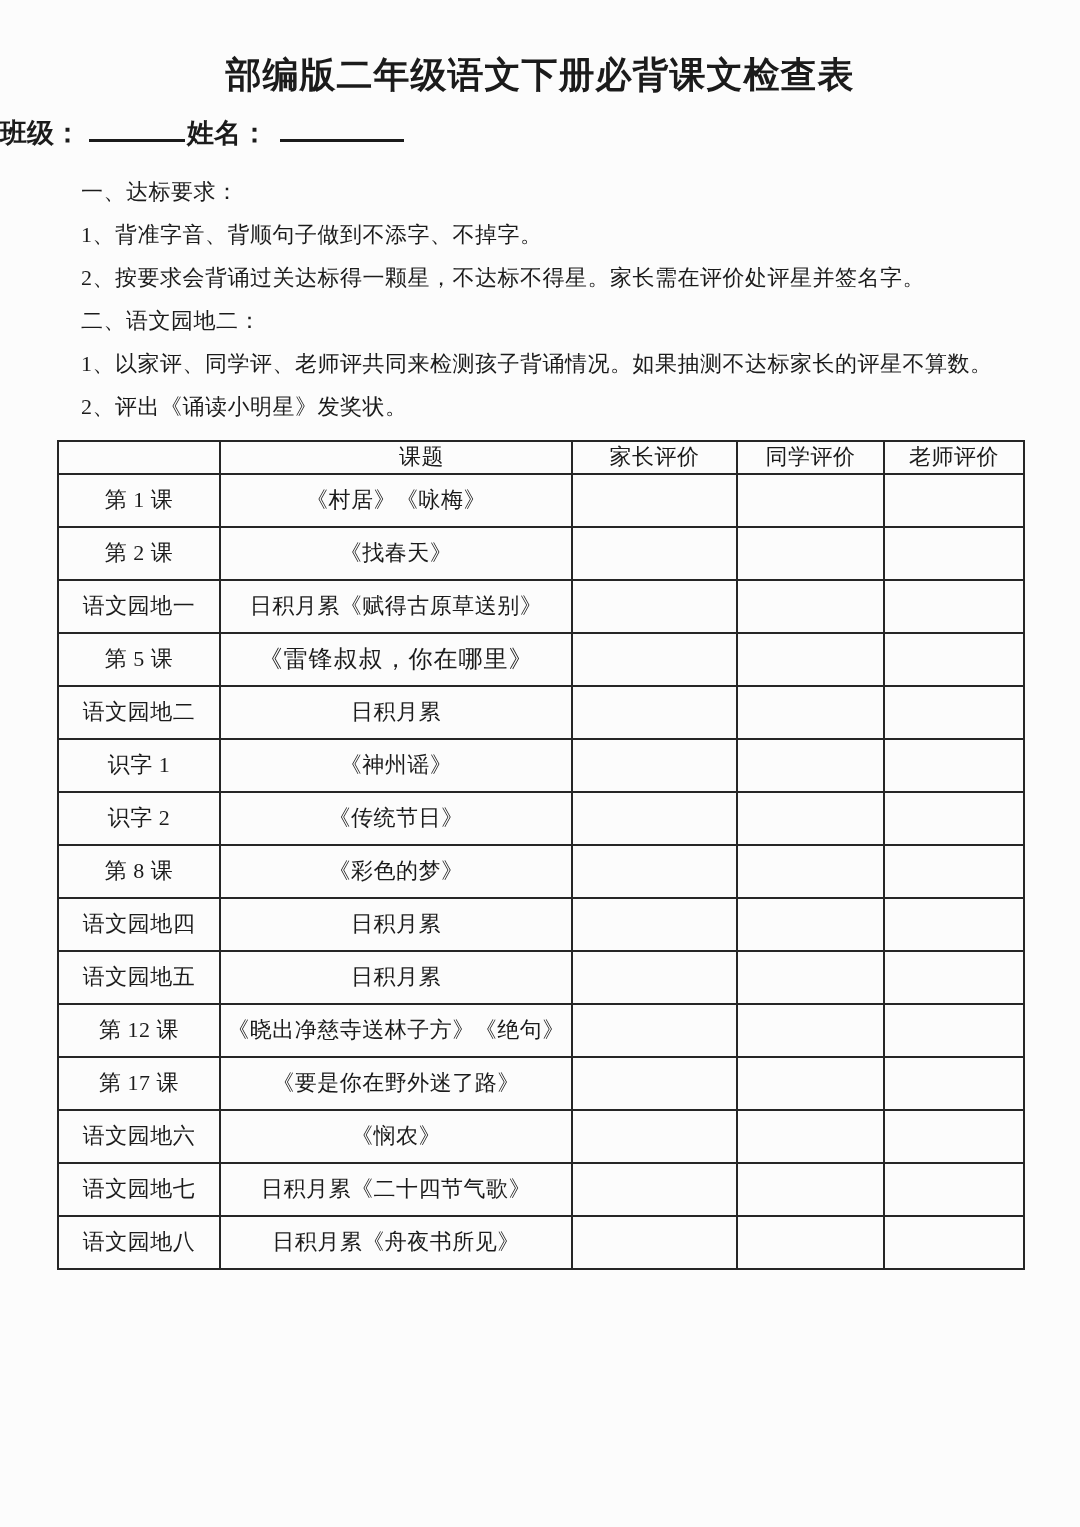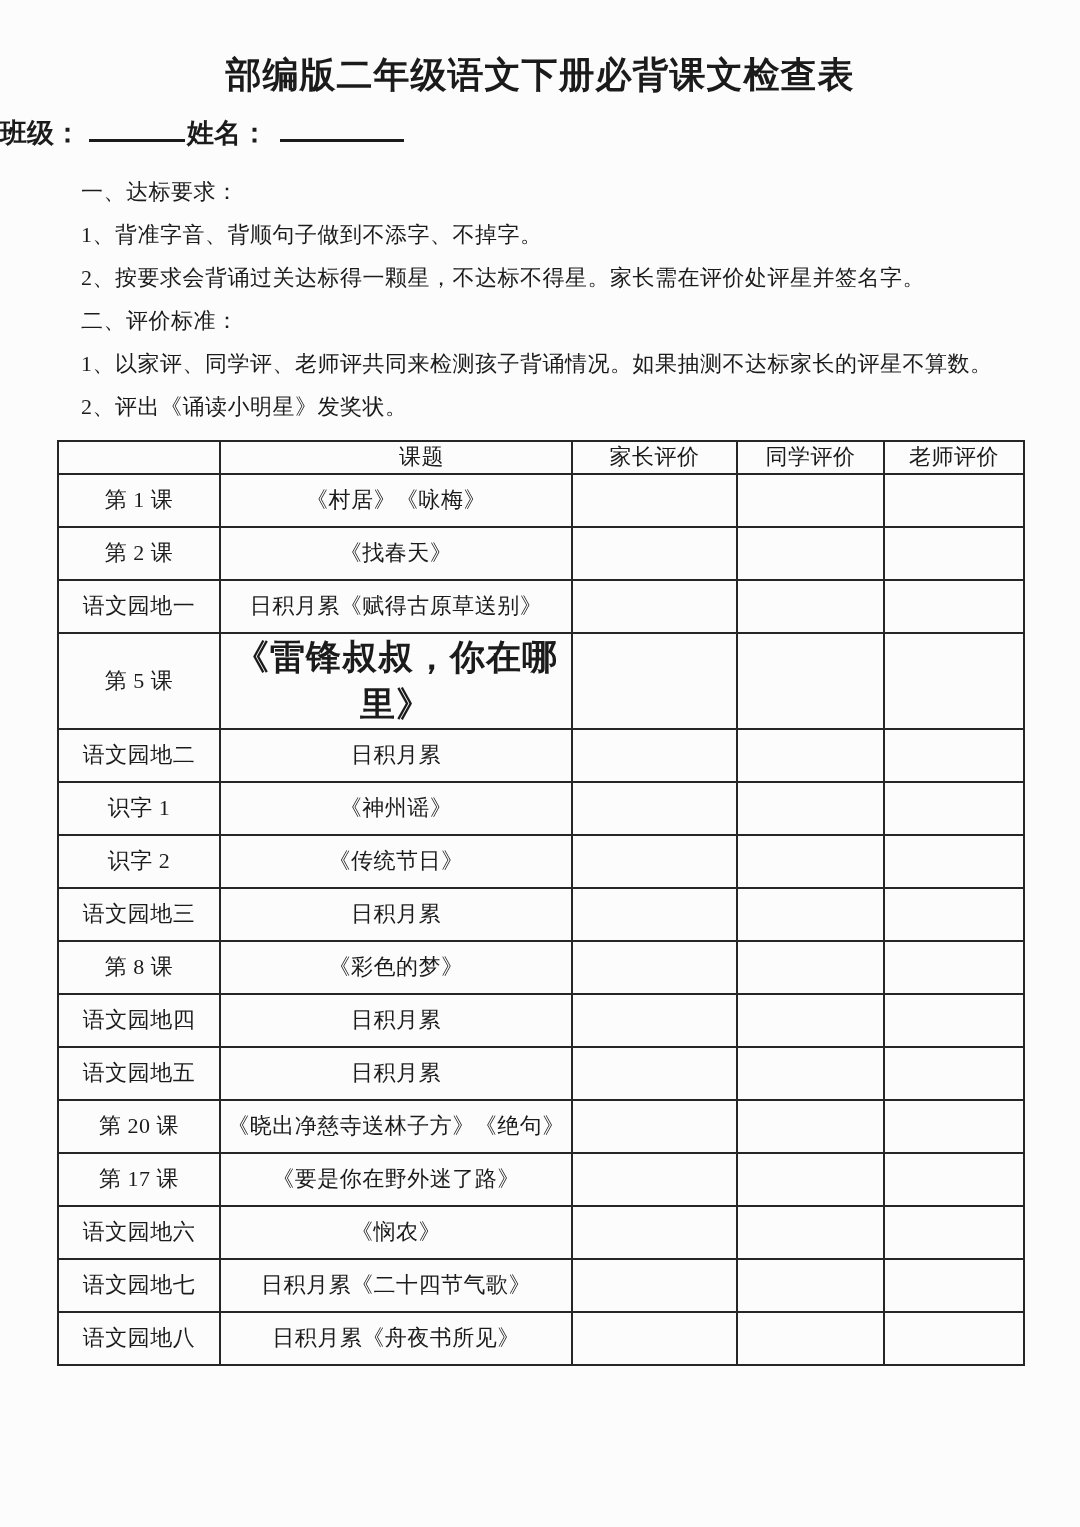--- a/index.html
+++ b/index.html
@@ -69,41 +69,41 @@
     font-size: 22px;
     font-weight: normal;
     padding: 0;
     overflow: hidden;
     letter-spacing: 0.5px;
   }
   .check-table thead th { height: 31px; }
   .check-table thead th.col1 { padding-left: 51px; } 
   .check-table tbody td { height: 51px; }
   .check-table tr.emphasis td.topic {
-    font-size: 35px;
-    font-weight: bold;
+    font-size: 24px;
+    font-weight: normal;
     letter-spacing: 1px;
   }
 </style>
 </head>
 <body>
 
 <div class="page">
 
   <h1 class="doc-title">部编版二年级语文下册必背课文检查表</h1>
 
   <div class="id-line">
     <span>班级：</span><span class="blank-line blank-class"></span><span>姓名：</span><span class="blank-line blank-name"></span>
   </div>
 
   <div class="instructions">
     <p>一、达标要求：</p>
     <p>1、背准字音、背顺句子做到不添字、不掉字。</p>
     <p>2、按要求会背诵过关达标得一颗星，不达标不得星。家长需在评价处评星并签名字。</p>
-    <p>二、评价标准：</p>
+    <p>二、语文园地二：</p>
     <p>1、以家评、同学评、老师评共同来检测孩子背诵情况。如果抽测不达标家长的评星不算数。</p>
     <p>2、评出《诵读小明星》发奖状。</p>
   </div>
 
   <table class="check-table">
     <colgroup>
         <col style="width: 162px;">
         <col style="width: 352px;">
         <col style="width: 165px;">
         <col style="width: 147px;">
@@ -162,27 +162,20 @@
           <td class="eval"></td>
         </tr>
         <tr>
           <td class="lesson">识字 2</td>
           <td class="topic">《传统节日》</td>
           <td class="eval"></td>
           <td class="eval"></td>
           <td class="eval"></td>
         </tr>
         <tr>
-          <td class="lesson">语文园地三</td>
-          <td class="topic">日积月累</td>
-          <td class="eval"></td>
-          <td class="eval"></td>
-          <td class="eval"></td>
-        </tr>
-        <tr>
           <td class="lesson">第 8 课</td>
           <td class="topic">《彩色的梦》</td>
           <td class="eval"></td>
           <td class="eval"></td>
           <td class="eval"></td>
         </tr>
         <tr>
           <td class="lesson">语文园地四</td>
           <td class="topic">日积月累</td>
           <td class="eval"></td>
@@ -190,21 +183,21 @@
           <td class="eval"></td>
         </tr>
         <tr>
           <td class="lesson">语文园地五</td>
           <td class="topic">日积月累</td>
           <td class="eval"></td>
           <td class="eval"></td>
           <td class="eval"></td>
         </tr>
         <tr>
-          <td class="lesson">第 20 课</td>
+          <td class="lesson">第 12 课</td>
           <td class="topic">《晓出净慈寺送林子方》《绝句》</td>
           <td class="eval"></td>
           <td class="eval"></td>
           <td class="eval"></td>
         </tr>
         <tr>
           <td class="lesson">第 17 课</td>
           <td class="topic">《要是你在野外迷了路》</td>
           <td class="eval"></td>
           <td class="eval"></td>

